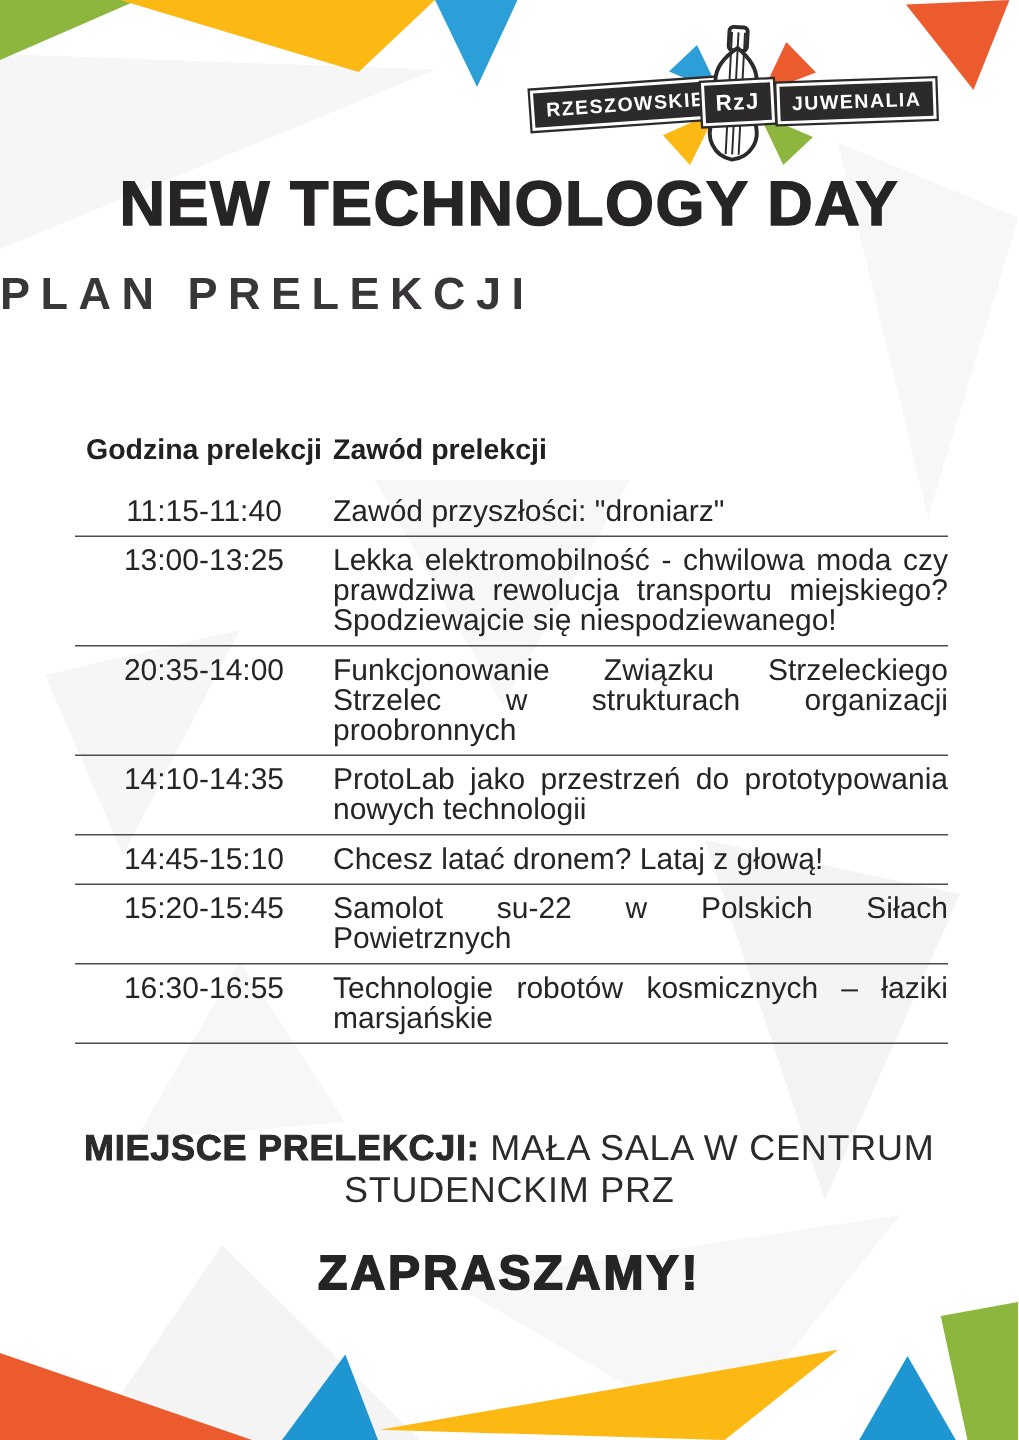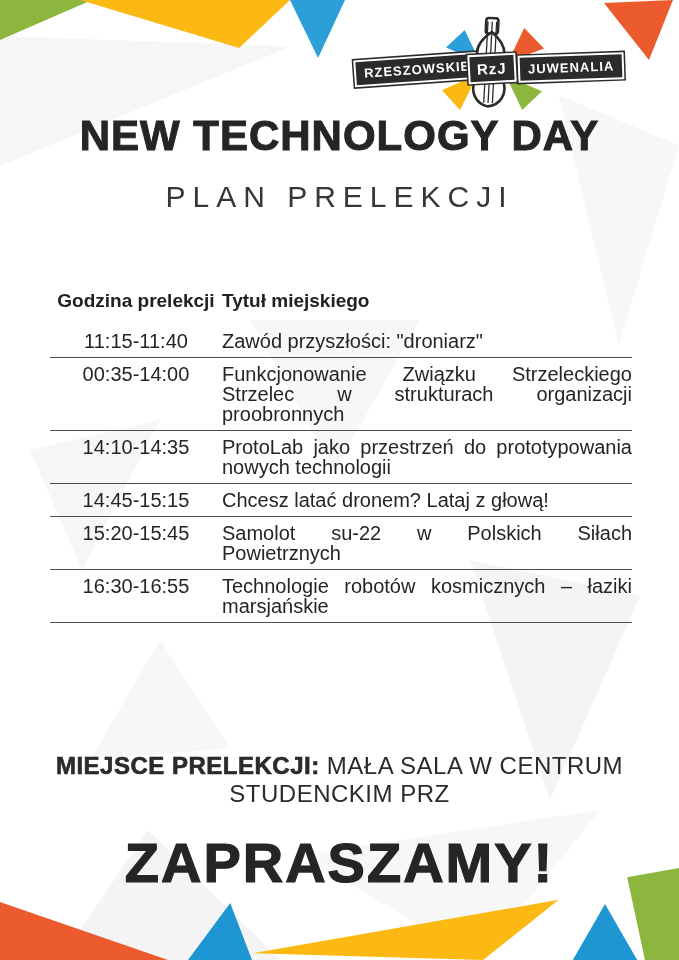--- a/index.html
+++ b/index.html
@@ -53,22 +53,22 @@
   .lbox-right{left:170px;top:40px;font-size:13px;padding:4px 8px;transform:rotate(-2deg);}
   .lbox-mid  {left:120px;top:40px;font-size:15px;padding:4px 7px;transform:rotate(-3deg);z-index:3;}
 
   
   .title{
     position:absolute;left:0;top:112px;width:100%;text-align:center;z-index:2;
     font-size:42px;font-weight:800;letter-spacing:1px;color:#272425;
     -webkit-text-stroke:1px #272425;
   }
   .subtitle{
-    position:absolute;left:0;top:180px;width:100%;text-align:center;z-index:2;
-    font-size:30px;font-weight:400;letter-spacing:7px;color:#39363a;
+    position:absolute;left:0;top:180px;width:100%;text-align:left;z-index:2;
+    font-size:30px;font-weight:700;letter-spacing:7px;color:#39363a;
   }
 
   
   .schedule{position:absolute;left:50px;top:249px;width:582px;z-index:2;}
   table{border-collapse:collapse;width:100%;margin-top:42px;}
   th{
     font-size:19px;font-weight:bold;color:#222021;text-align:left;
     padding:0 0 13px 0;line-height:1.1;
   }
   th.col-time{width:172px;text-align:center;}
@@ -80,21 +80,21 @@
   td.ttl{text-align:justify;text-align-last:left;}
 
   
   .venue{
     position:absolute;left:0;top:752px;width:100%;text-align:center;z-index:2;
     font-size:24px;letter-spacing:0.5px;color:#2c2a2d;
   }
   .venue .lbl{font-weight:800;-webkit-text-stroke:0.6px #272425;}
   .cta{
     position:absolute;left:0;top:830px;width:100%;text-align:center;z-index:2;
-    font-size:56px;font-weight:800;letter-spacing:2px;color:#272425;
+    font-size:32px;font-weight:800;letter-spacing:2px;color:#272425;
     -webkit-text-stroke:1.2px #272425;
   }
 </style>
 </head>
 <body>
 
 <div class="page">
 
   <div class="wm wm1"></div>
   <div class="wm wm2"></div>
@@ -139,38 +139,42 @@
   </div>
 
   <div class="title">NEW TECHNOLOGY DAY</div>
   <div class="subtitle">PLAN PRELEKCJI</div>
 
   <div class="schedule">
     <table>
       <thead>
         <tr>
           <th class="col-time">Godzina prelekcji</th>
-          <th>Tytuł miejskiego</th>
+          <th>Zawód prelekcji</th>
         </tr>
       </thead>
       <tbody>
         <tr>
           <td class="time">11:15-11:40</td>
           <td class="ttl">Zawód przyszłości: "droniarz"</td>
         </tr>
         <tr>
-          <td class="time">00:35-14:00</td>
+          <td class="time">13:00-13:25</td>
+          <td class="ttl">Lekka elektromobilność - chwilowa moda czy prawdziwa rewolucja transportu miejskiego? Spodziewajcie się niespodziewanego!</td>
+        </tr>
+        <tr>
+          <td class="time">20:35-14:00</td>
           <td class="ttl">Funkcjonowanie Związku Strzeleckiego Strzelec w strukturach organizacji proobronnych</td>
         </tr>
         <tr>
           <td class="time">14:10-14:35</td>
           <td class="ttl">ProtoLab jako przestrzeń do prototypowania nowych technologii</td>
         </tr>
         <tr>
-          <td class="time">14:45-15:15</td>
+          <td class="time">14:45-15:10</td>
           <td class="ttl">Chcesz latać dronem? Lataj z głową!</td>
         </tr>
         <tr>
           <td class="time">15:20-15:45</td>
           <td class="ttl">Samolot su-22 w Polskich Siłach Powietrznych</td>
         </tr>
         <tr>
           <td class="time">16:30-16:55</td>
           <td class="ttl">Technologie robotów kosmicznych – łaziki marsjańskie</td>
         </tr>

